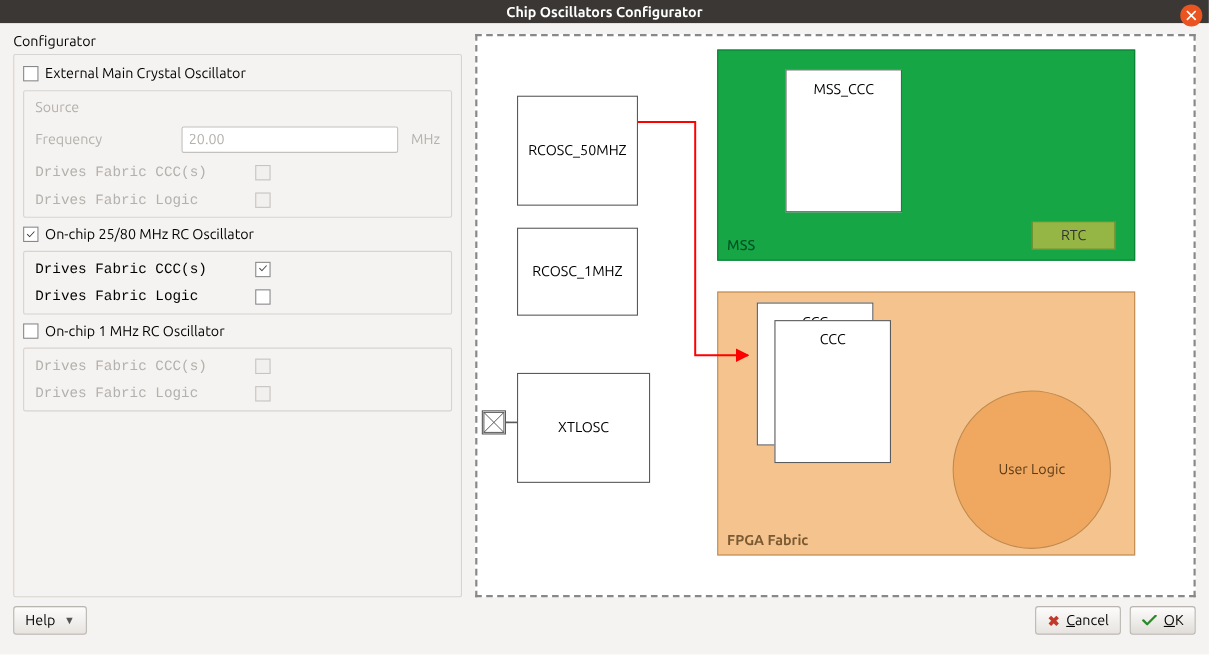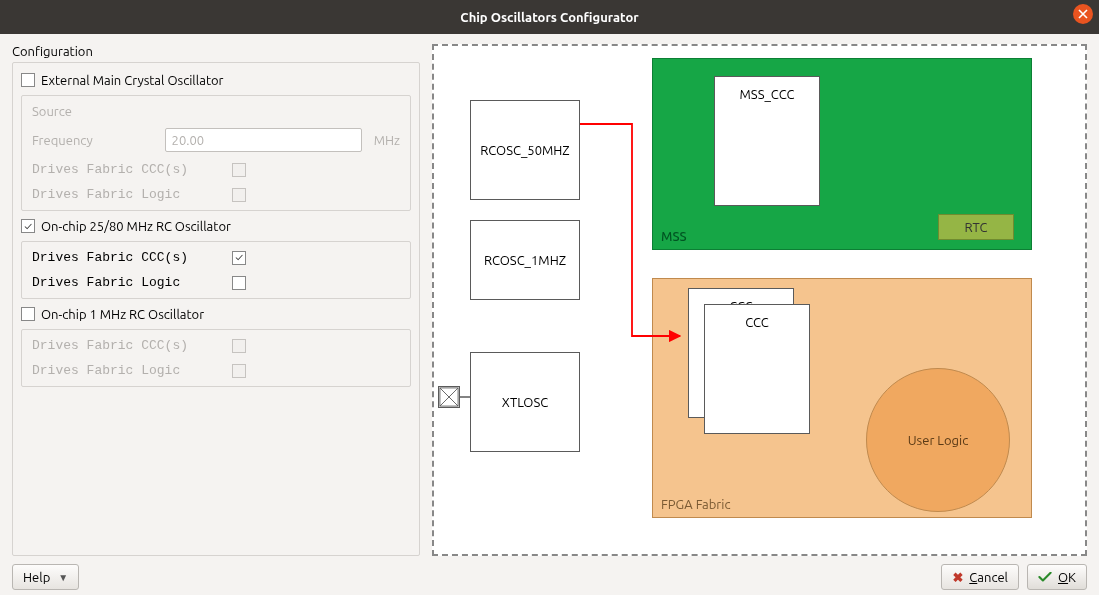--- a/index.html
+++ b/index.html
@@ -1,17 +1,17 @@
 <!DOCTYPE html>
 <html><head>
 <meta charset="utf-8">
 <style>
   * { box-sizing: border-box; margin: 0; padding: 0; font-family: Ubuntu, "Segoe UI", Arial, sans-serif; font-size: 13px; }
   body { background: #f5f3f1; width: 1099px; height: 595px; overflow: hidden; }
-  .titlebar { background: #3a3734; color: #fff; height: 34px; display: flex; align-items: center; justify-content: center; position: relative; font-weight: bold; }
+  .titlebar { background: #3a3734; color: #fff; height: 21px; display: flex; align-items: center; justify-content: center; position: relative; font-weight: bold; }
   .titlebar .close { position: absolute; right: 6px; top: 4px; width: 20px; height: 20px; background: #e95420; border-radius: 50%; display:flex; align-items:center; justify-content:center; color:#fff; font-weight:bold; cursor:pointer; }
   .content { display:flex; padding: 10px 12px 0 12px; gap: 12px; height: 522px; }
   .left { width: 408px; display:flex; flex-direction:column; }
   .config-label { margin-bottom:4px; }
   .config-panel { border:1px solid #d6d3d0; background:#f5f3f1; flex:1; border-radius:2px; padding:6px 8px 8px 8px; display:flex; flex-direction:column; gap:4px; }
   .section-head { display:flex; align-items:center; gap:6px; padding:4px 0; }
   .checkbox { width:14px; height:14px; border:1px solid #888; background:#fff; display:inline-flex; align-items:center; justify-content:center; cursor:pointer; flex-shrink:0; }
   .checkbox.checked::after { content:"✓"; font-size:11px; line-height:1; color:#333; }
   .checkbox.disabled { background:#f2f0ee; border-color:#c6c3c0; cursor:default; }
   .group { border:1px solid #d6d3d0; border-radius:2px; padding:8px 10px; display:flex; flex-direction:column; gap:10px; }
@@ -24,27 +24,27 @@
   .unit { color:#b3b0ad; margin-left:4px; }
   .checkrow { display:flex; align-items:center; }
   .checkrow .lbl { width:200px;font-family:Liberation Mono, monospace; }
   .right { flex:1; border:2px dashed #888; background:#fff; position:relative; }
   .blk { position:absolute; border:1px solid #5a5a5a; background:#fff; display:flex; align-items:center; justify-content:center; }
   .mss { position:absolute; left:218px; top:12px; width:380px; height:192px; background:#16a646; border:1px solid #0c7f34; }
   .mss .lbl { position:absolute; left:8px; bottom:6px; color:#052; font-weight:500; }
   .mssccc { left:280px; top:30px; width:106px; height:130px; align-items:flex-start; justify-content:center; padding-top:10px; }
   .rtc { position:absolute; left:504px; top:168px; width:76px; height:26px; background:#95b545; border:1px solid #6f8c2f; display:flex; align-items:center; justify-content:center; color:#333; }
   .fabric { position:absolute; left:218px; top:232px; width:380px; height:240px; background:#f5c48e; border:1px solid #c08a4e; }
-  .fabric .lbl { position:absolute; left:8px; bottom:6px; color:#7a5a33; }
+  .fabric .lbl { position:absolute; left:8px; bottom:6px; color:#7a5a33;font-weight:bold; }
   .ccc2 { left:270px; top:258px; width:106px; height:130px; align-items:flex-start; justify-content:center; padding-top:10px; z-index:2; }
   .ccc1 { left:254px; top:242px; width:106px; height:130px; align-items:flex-start; justify-content:center; padding-top:10px; z-index:1; }
   .userlogic { position:absolute; left:432px; top:322px; width:144px; height:144px; border:1px solid #c08a4e; background:#f0a860; border-radius:50%; display:flex; align-items:center; justify-content:center; color:#5a3a16; font-size:16px; }
   .osc1 { left:36px; top:54px; width:110px; height:100px; }
   .osc2 { left:36px; top:174px; width:110px; height:80px; }
-  .osc3 { left:36px; top:306px; width:110px; height:100px; }
+  .osc3 { left:36px; top:306px; width:121px; height:100px; }
   .xbox { left:4px; top:340px; width:22px; height:22px; }
   .xbox svg { width:100%; height:100%; }
   svg.wires { position:absolute; left:0; top:0; width:100%; height:100%; pointer-events:none; }
 
   .footer { display:flex; align-items:center; justify-content:space-between; padding:8px 12px; }
   .btn { height:26px; border:1px solid #b9b6b2; background:linear-gradient(#fdfcfb,#e7e4e0); border-radius:3px; padding:0 10px; display:inline-flex; align-items:center; gap:6px; cursor:pointer; }
   .btn .caret { font-size:10px; margin-left:2px; color:#555; }
   .btn.ok { background:linear-gradient(#fefdfc,#e0ddd8); }
   .btn .xicon { color:#c0392b; font-weight:bold; }
   .btn .okicon { width:14px; height:10px; }
@@ -58,21 +58,21 @@
   <span>Chip Oscillators Configurator</span>
   <div class="close">
     <svg viewBox="0 0 10 10" width="10" height="10">
         <path d="M1 1 L9 9 M9 1 L1 9" stroke="#fff" stroke-width="1.6"></path>
       </svg>
   </div>
 </div>
 
 <div class="content">
   <div class="left">
-    <div class="config-label">Configuration</div>
+    <div class="config-label">Configurator</div>
     <div class="config-panel">
 
       <div class="section-head">
         <span class="checkbox"></span>
         <span>External Main Crystal Oscillator</span>
       </div>
       <div class="group">
         <div class="row">
           <label class="disabled-text">Source</label>
         </div>

